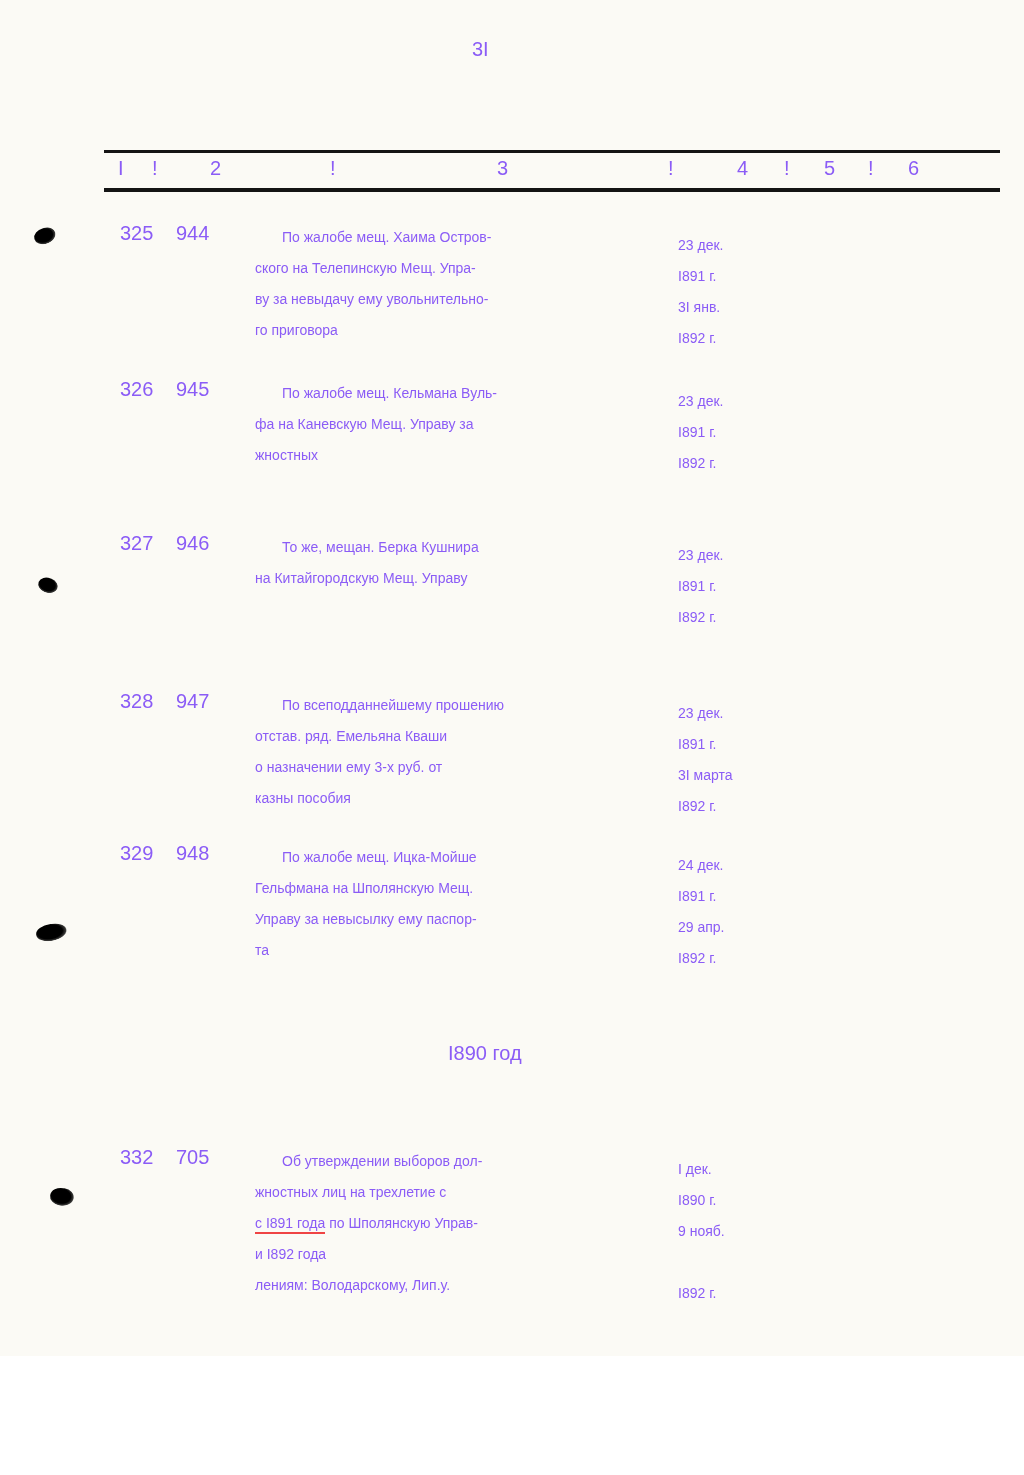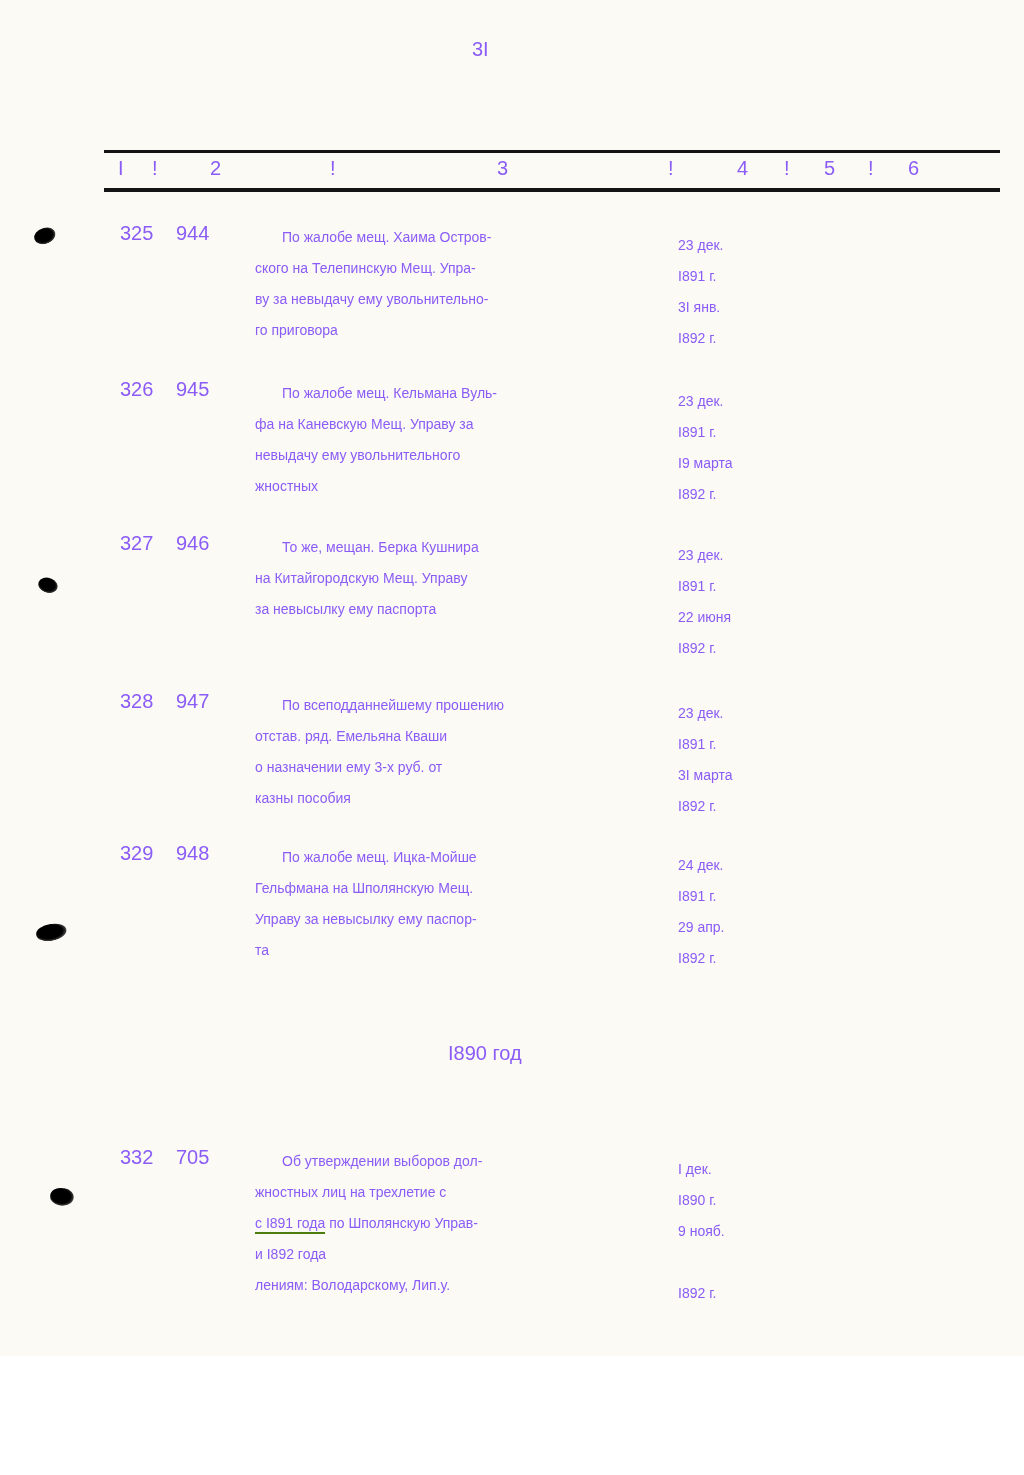--- a/index.html
+++ b/index.html
@@ -79,21 +79,21 @@
     white-space: nowrap;
   }
   .line-text.indent { padding-left: 27px; }
   .line-date {
     position: absolute;
     left: 423px;
     top: 0;
     margin-top: 8px;
   }
   .underlined {
-    border-bottom: 2px solid #4d7c0f;
+    border-bottom: 2px solid #ef4444;
     padding-bottom: 1px;
   }
   .section-heading {
     position: absolute;
     top: 1042px;
     left: 448px;
     font-size: 20px;
   }
 
   .blot {
@@ -156,31 +156,29 @@
           <div class="entry-line"><span class="line-text"><span>ву за невыдачу ему увольнительно-</span></span><span class="line-date">3I янв.</span></div>
           <div class="entry-line"><span class="line-text"><span>го приговора</span></span><span class="line-date">I892 г.</span></div>
         </div>
       </div>
       <div class="entry-block" style="top: 378px;">
         <span class="entry-no1">326</span>
         <span class="entry-no2">945</span>
         <div class="entry-lines">
           <div class="entry-line"><span class="line-text indent"><span>По жалобе мещ. Кельмана Вуль-</span></span><span class="line-date">23 дек.</span></div>
           <div class="entry-line"><span class="line-text"><span>фа на Каневскую Мещ. Управу за</span></span><span class="line-date">I891 г.</span></div>
-          <div class="entry-line"><span class="line-text"><span>невыдачу ему увольнительного</span></span><span class="line-date">I9 марта</span></div>
           <div class="entry-line"><span class="line-text"><span>жностных</span></span><span class="line-date">I892 г.</span></div>
         </div>
       </div>
       <div class="entry-block" style="top: 532px;">
         <span class="entry-no1">327</span>
         <span class="entry-no2">946</span>
         <div class="entry-lines">
           <div class="entry-line"><span class="line-text indent"><span>То же, мещан. Берка Кушнира</span></span><span class="line-date">23 дек.</span></div>
           <div class="entry-line"><span class="line-text"><span>на Китайгородскую Мещ. Управу</span></span><span class="line-date">I891 г.</span></div>
-          <div class="entry-line"><span class="line-text"><span>за невысылку ему паспорта</span></span><span class="line-date">22 июня</span></div>
           <div class="entry-line"><span class="line-text"><span></span></span><span class="line-date">I892 г.</span></div>
         </div>
       </div>
       <div class="entry-block" style="top: 690px;">
         <span class="entry-no1">328</span>
         <span class="entry-no2">947</span>
         <div class="entry-lines">
           <div class="entry-line"><span class="line-text indent"><span>По всеподданнейшему прошению</span></span><span class="line-date">23 дек.</span></div>
           <div class="entry-line"><span class="line-text"><span>отстав. ряд. Емельяна Кваши</span></span><span class="line-date">I891 г.</span></div>
           <div class="entry-line"><span class="line-text"><span>о назначении ему 3-х руб. от</span></span><span class="line-date">3I марта</span></div>

